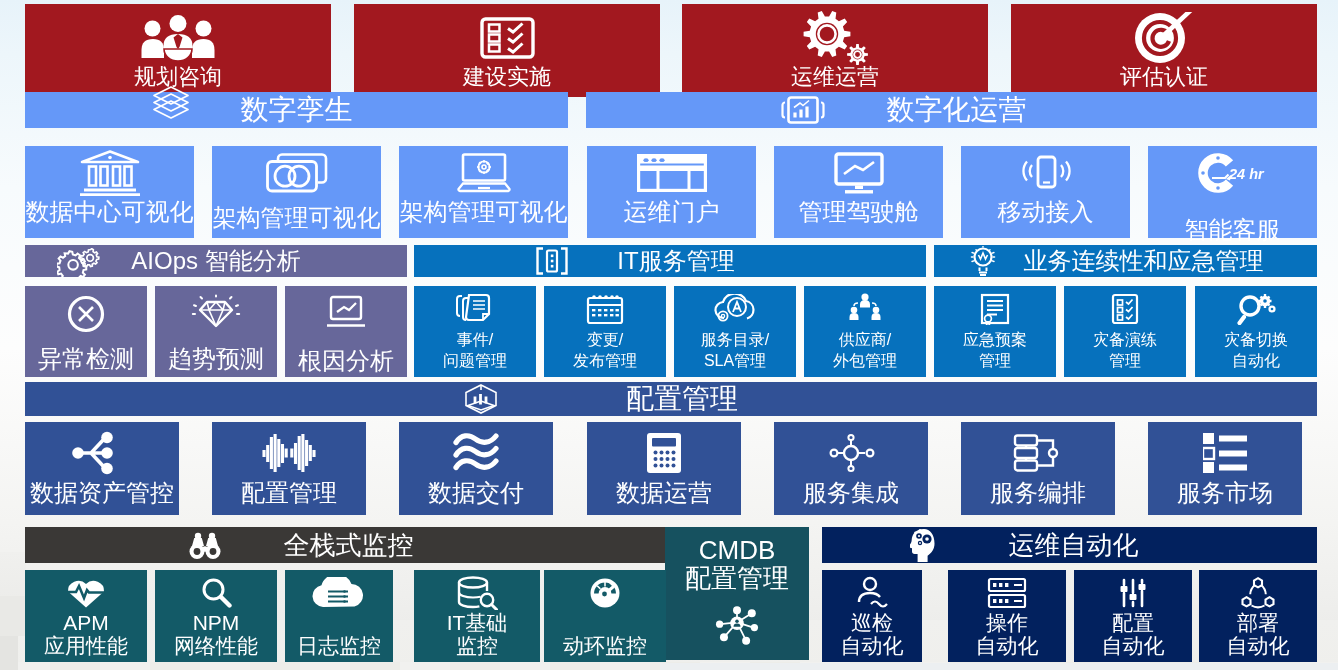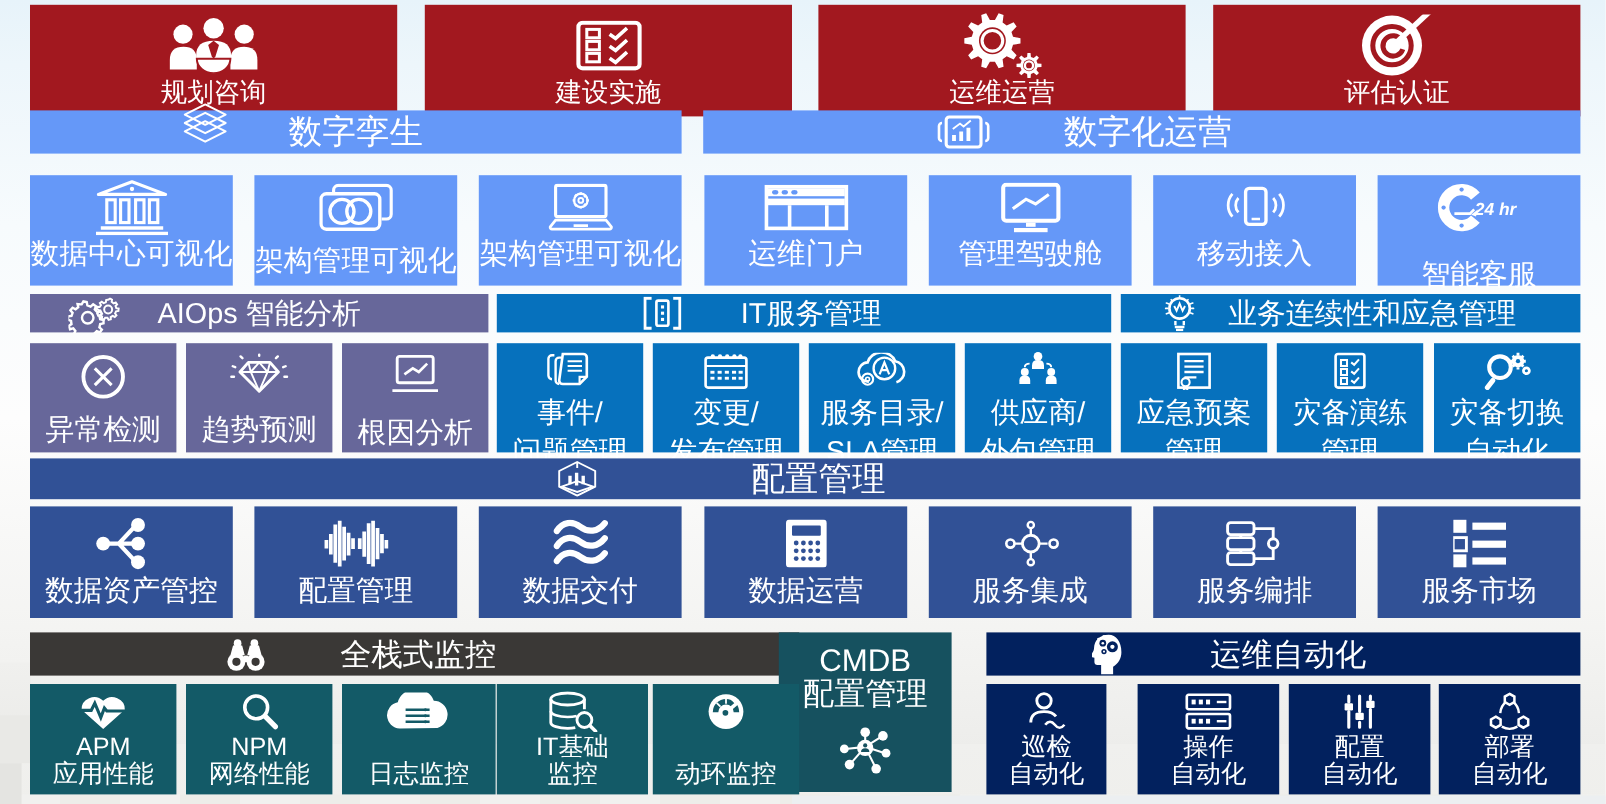--- a/index.html
+++ b/index.html
@@ -8,25 +8,25 @@
 .tx{text-align:center}
 .hd{position:absolute;color:#fff;display:flex;align-items:center;justify-content:center}
 .hic{position:absolute;top:50%;transform:translateY(-50%)}
 .red{background:#a2181f}.lb{background:#6598f8}.az{background:#0671bd}.pu{background:#67679a}
 .nv{background:#315196}.gy{background:#3a3836}.te{background:#135a67}.cm{background:#16515f}.dn{background:#02215e}
 .r1{top:4px;height:93px;width:306px}
 .r2{top:92px;height:36px;font-size:28px}
 .r3{top:146px;height:92px;width:169px}
 .r4{top:245px;height:32px;font-size:24px}
 .r5{top:286px;height:91px;width:122px}
-.r7{top:422px;height:93px;width:169px}
+.r7{top:422px;height:93px;width:154px}
 .r9{top:570px;height:92px}
 .t22{font-size:22px;line-height:22px}
 .t21{font-size:24px;line-height:22px}
-.t20{font-size:24px;line-height:32px}
+.t20{font-size:16px;line-height:21px}
 .t9{font-size:21px;line-height:23px}
 svg{display:block}
 </style></head><body>
 <div id="pg">
 
 <div style="position:absolute;left:0;top:552px;width:26px;height:118px;background:linear-gradient(180deg,#f0f0ee,#e7e7e4)"></div>
 <div style="position:absolute;left:0;top:620px;width:1338px;height:50px;background:linear-gradient(180deg,#f0f0ee,#efefec)"></div>
 <div style="position:absolute;left:0;top:662px;width:1338px;height:8px;background:repeating-linear-gradient(90deg,#f1f1ef 0 50px,#edede9 50px 100px)"></div>
 <div style="position:absolute;left:0;top:596px;width:25px;height:40px;background:#e9e9e6"></div>
 <div style="position:absolute;left:0;top:636px;width:18px;height:34px;background:#e4e4e1"></div>
@@ -493,21 +493,21 @@
         <circle cx="24" cy="6" r="3.2"></circle>
   <path d="M6.2,8 h7.6 l2.2,8 h-12 z M20.2,8 h7.6 l2.2,8 h-12 z"></path>
   <circle cx="9" cy="21.5" r="7.5"></circle>
         <circle cx="25" cy="21.5" r="7.5"></circle>
   <circle cx="17" cy="19" r="2.8"></circle>
   <circle cx="9" cy="21.5" r="3.4" fill="#3a3836"></circle>
         <circle cx="25" cy="21.5" r="3.4" fill="#3a3836"></circle>
  </svg>
  <span style="transform:translateX(3px)">全栈式监控</span>
 </div>
-<div class="b cm" style="left:649px;top:527px;width:144px;height:133px">
+<div class="b cm" style="left:665px;top:527px;width:144px;height:133px">
  <div style="font-size:26px;line-height:28px;margin-top:9px">CMDB<br>配置管理</div>
  <div class="ic" style="height:38px;margin-top:14px">
   <svg width="52" height="40" viewBox="0 0 52 46" fill="#fff">
    <g stroke="#fff" stroke-width="2" fill="none">
     <path d="M26,20 L26,6 M26,20 L42,10 M26,20 L45,26 M26,20 L36,40 M26,20 L12,36 M26,20 L7,22"></path>
    </g>
    <circle cx="26" cy="6" r="4.6"></circle>
           <circle cx="43" cy="9.5" r="4.6"></circle>
           <circle cx="46" cy="26" r="4.2"></circle>
           <circle cx="36.5" cy="41" r="4.6"></circle>
@@ -554,21 +554,21 @@
 </div>
 <div class="b te r9" style="left:155px;width:122px">
  <div class="ic" style="height:30px;margin-top:8px">
   <svg width="32" height="32" viewBox="0 0 32 32" fill="none" stroke="#fff">
    <circle cx="13.5" cy="12.5" r="9.5" stroke-width="3"></circle>
    <path d="M21,20 l8.5,8.5" stroke-width="4.4" stroke-linecap="round"></path>
   </svg>
  </div>
  <div class="tx t9" style="margin-top:3px">NPM<br>网络性能</div>
 </div>
-<div class="b te r9" style="left:285px;width:128px">
+<div class="b te r9" style="left:285px;width:108px">
  <div class="ic" style="height:30px;margin-top:8px">
   <svg width="56" height="32" viewBox="0 0 56 32" fill="#fff">
    <path d="M12,30 a11,11 0 0 1 -1.5,-21.8 a15.5,14 0 0 1 30,-1.2 a11.5,11.5 0 0 1 3,22.6 z"></path>
    <g stroke="#135a67" stroke-width="2" fill="none">
     <path d="M17,14.5 h20 M17,19.5 h20 M17,24.5 h20"></path>
    </g>
    <g fill="#135a67">
     <circle cx="33.5" cy="14.5" r="1.3"></circle>
             <circle cx="33.5" cy="19.5" r="1.3"></circle>
             <circle cx="33.5" cy="24.5" r="1.3"></circle>

